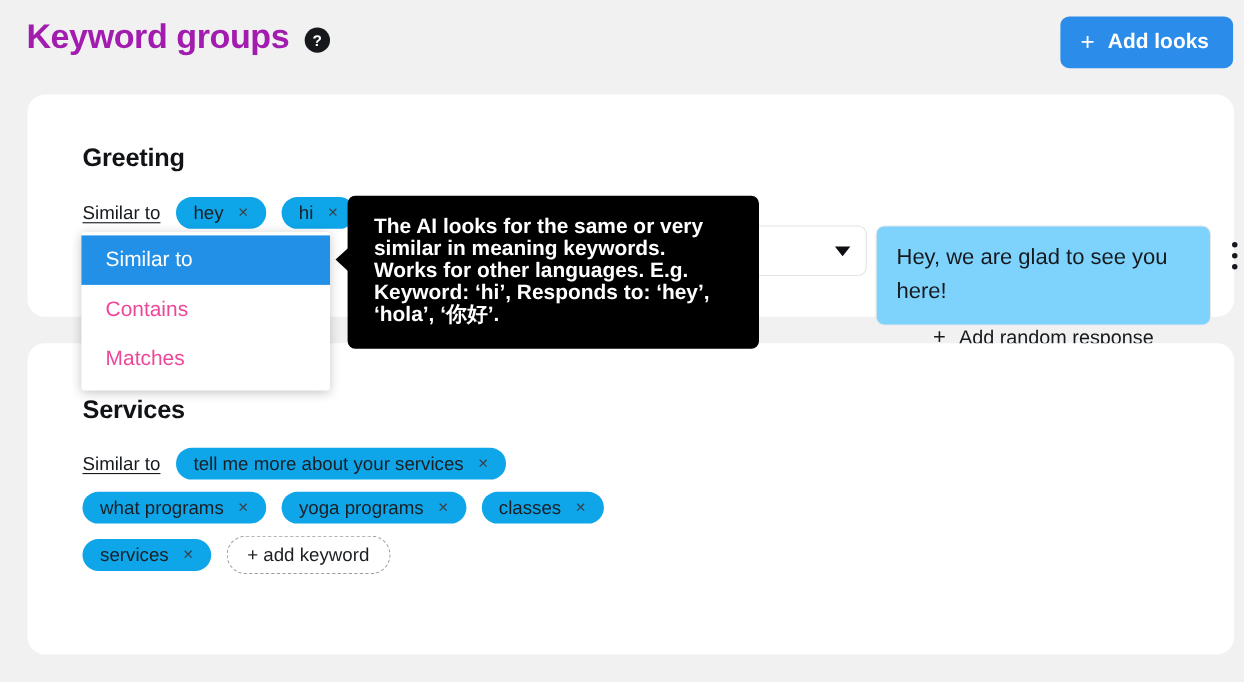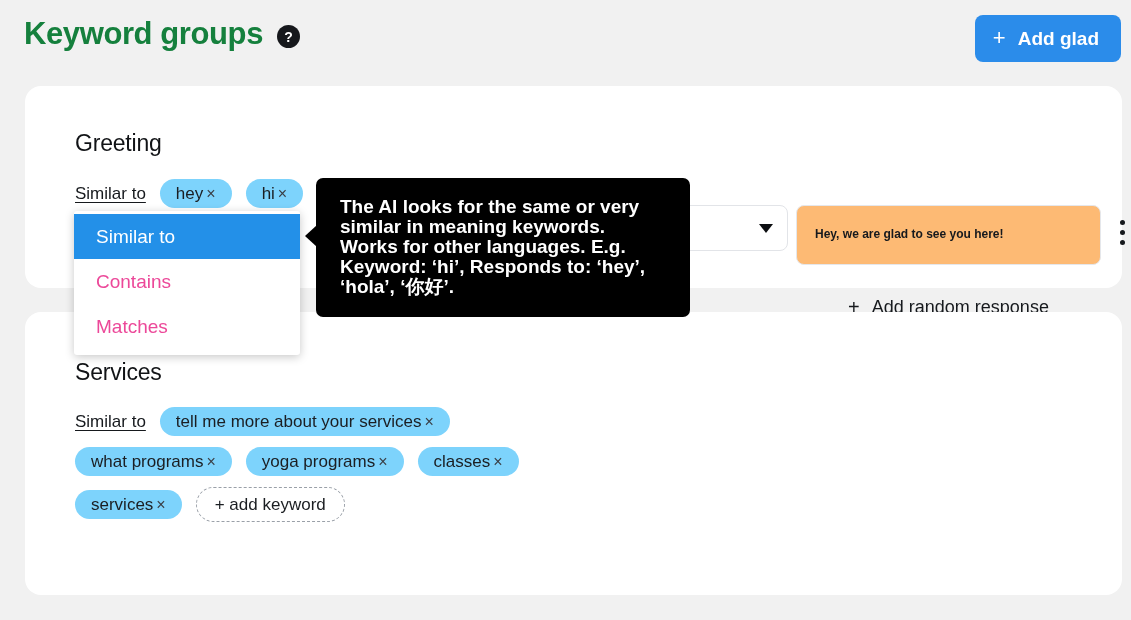--- a/index.html
+++ b/index.html
@@ -31,21 +31,21 @@
     top: 17px;
     display: flex;
     align-items: center;
     gap: 14px;
   }
 
   .page-title {
     font-size: 31px;
     font-weight: bold;
     letter-spacing: -0.4px;
-    color: #15803d;
+    color: #a21caf;
     line-height: 1.1;
   }
 
   .help-icon {
     width: 23px;
     height: 23px;
     border-radius: 50%;
     background: #16181c;
     color: #ffffff;
     font-size: 14px;
@@ -97,21 +97,21 @@
 
   .card-inner {
     position: relative;
     height: 100%;
   }
 
   .group-title {
     position: absolute;
     left: 50px;
     font-size: 23px;
-    font-weight: normal;
+    font-weight: bold;
     letter-spacing: -0.2px;
     color: #111316;
   }
   .card-greeting .group-title { top: 44px; }
   .card-services .group-title { top: 47px; }
 
   
   .keyword-area {
     position: absolute;
     left: 50px;
@@ -130,24 +130,24 @@
     text-decoration: underline;
     text-underline-offset: 3px;
     cursor: pointer;
     white-space: nowrap;
     flex: 0 0 auto;
   }
 
   .chip {
     display: inline-flex;
     align-items: center;
-    gap: 3px;
+    gap: 13px;
     height: 29px;
     padding: 0 16px;
-    background: #7dd3fc;
+    background: #0ea5e9;
     border-radius: 18px;
     font-size: 17px;
     color: #1b1e22;
     white-space: nowrap;
   }
 
   .chip-close {
     font-size: 16px;
     color: #3a3f46;
     cursor: pointer;
@@ -197,29 +197,28 @@
     border-left: 7px solid transparent;
     border-right: 7px solid transparent;
     border-top: 9px solid #0c0e11;
   }
 
   
   .response-box {
     position: absolute;
     left: 771px;
     width: 305px;
-    background: #fdba74;
+    background: #7dd3fc;
     border: 1px solid #e5e7eb;
     border-radius: 8px;
     padding: 13px 18px 14px 18px;
-    font-size: 12px;
+    font-size: 20px;
     line-height: 31px;
     color: #16191d;
     cursor: text;
-    font-weight: bold;
   }
   .card-greeting .response-box { top: 119px; }
 
   .add-random {
     position: absolute;
     left: 771px;
     width: 305px;
     display: flex;
     align-items: center;
     justify-content: center;
@@ -309,21 +308,21 @@
 <body>
 
 <div class="page-header">
   <div class="page-title-wrap">
     <div class="page-title">Keyword groups</div>
     <div class="help-icon">?</div>
   </div>
 
   <button class="add-group-button">
     <span class="plus-glyph">+</span>
-    <span>Add glad</span>
+    <span>Add looks</span>
   </button>
 </div>
 
 <div class="card card-greeting">
   <div class="card-inner">
     <div class="group-title">Greeting</div>
 
     <div class="keyword-area">
       <span class="match-type-link">Similar to</span>
 

